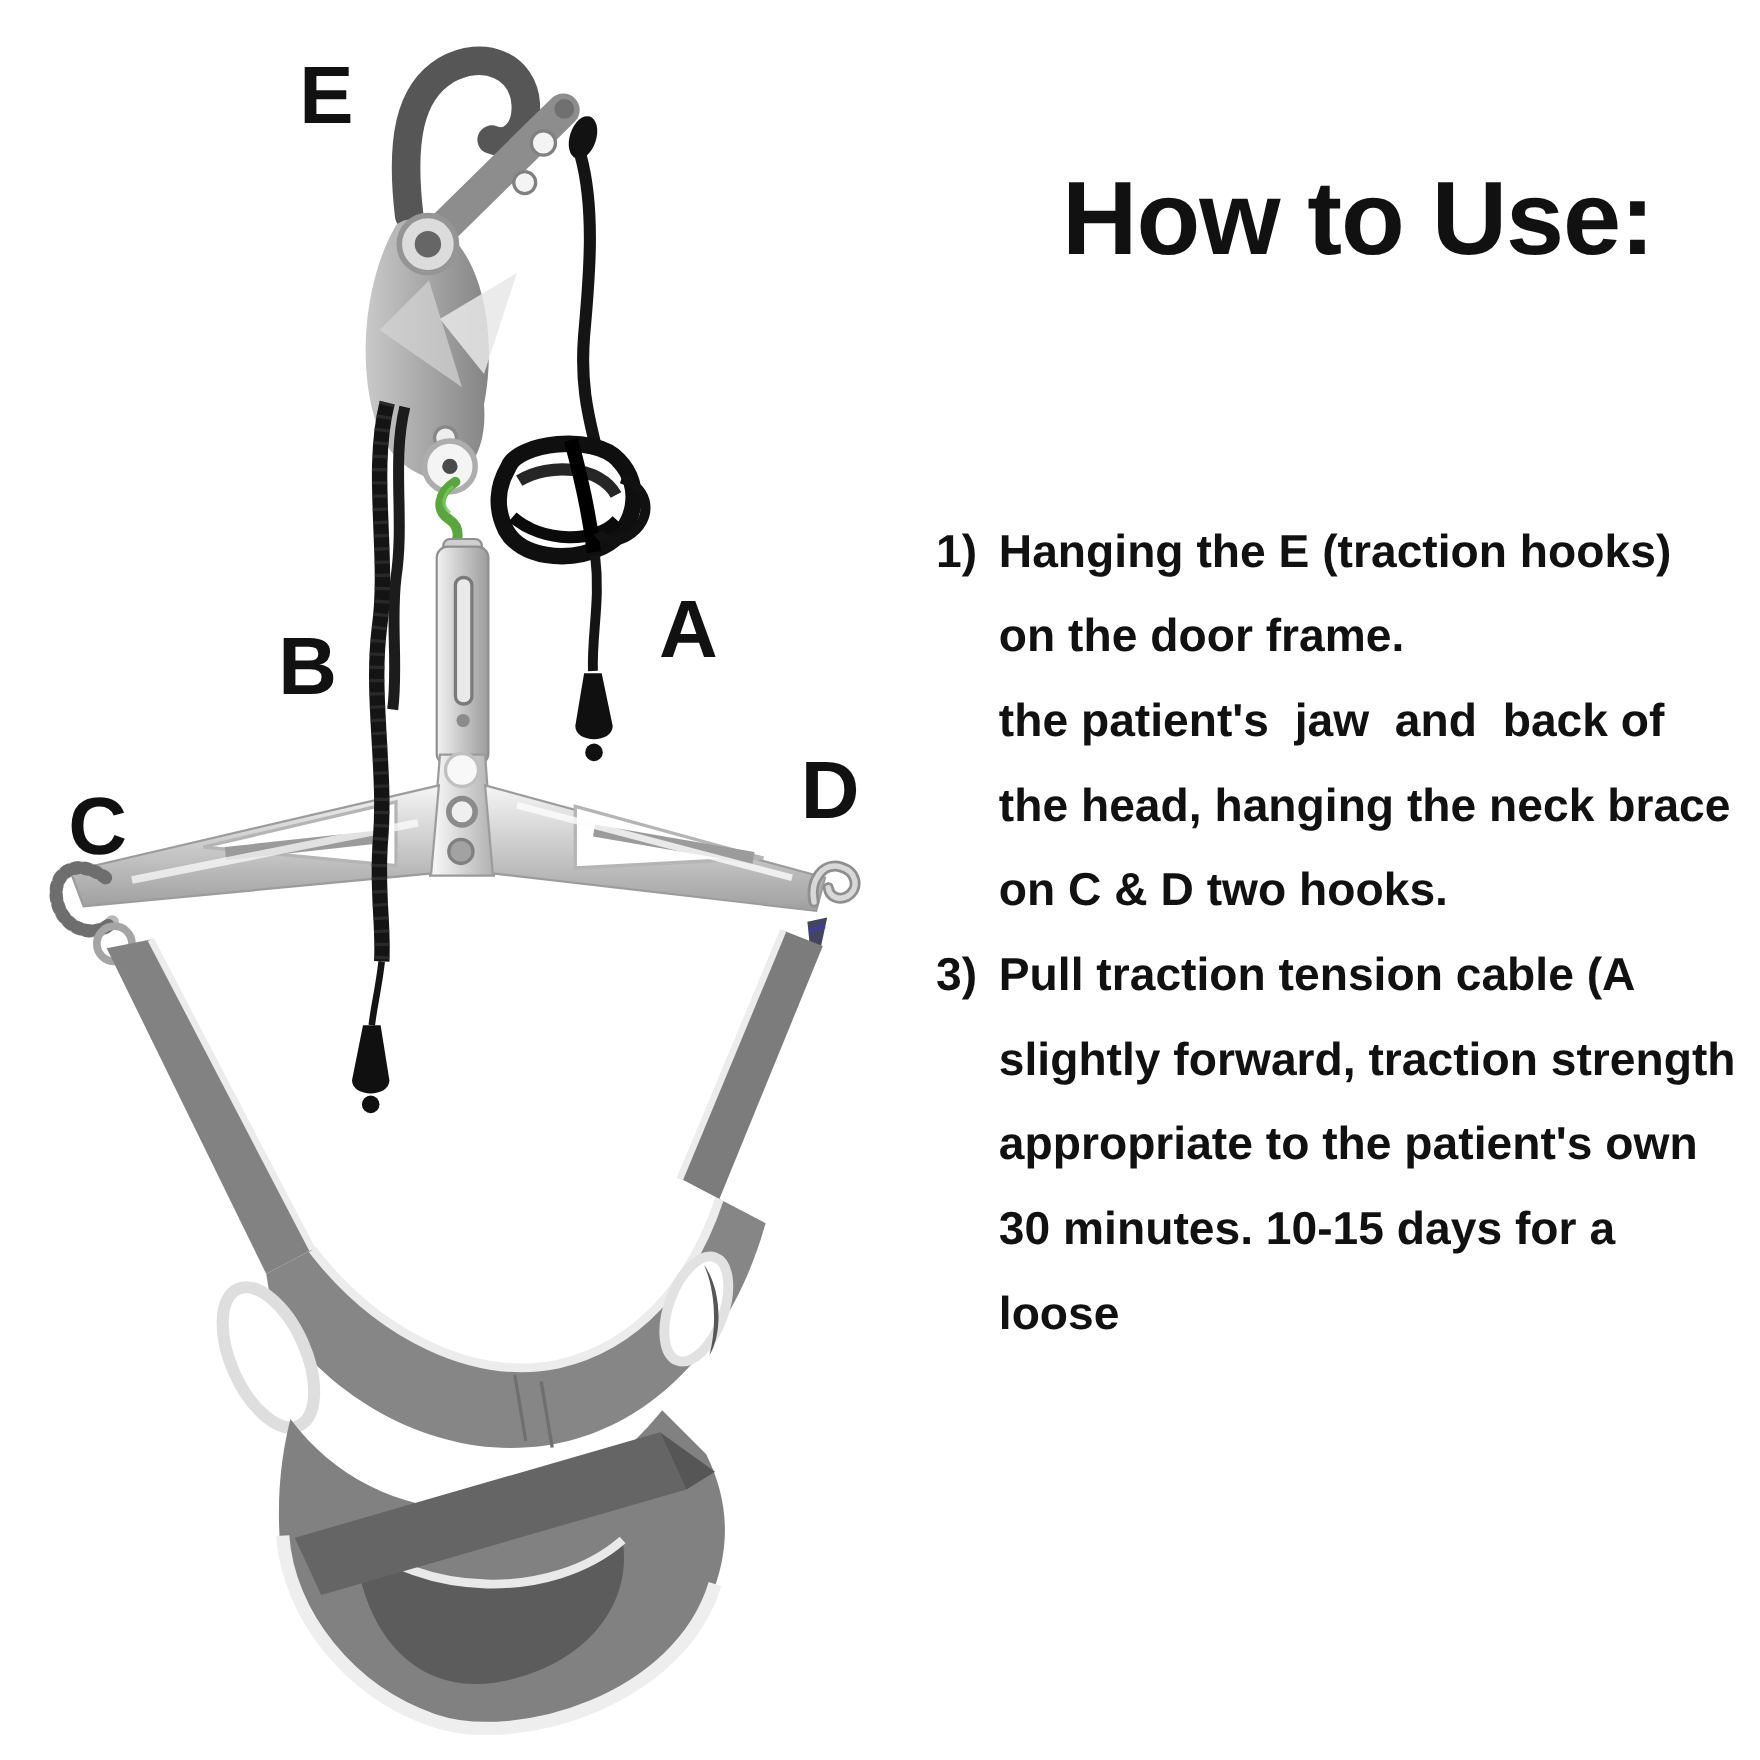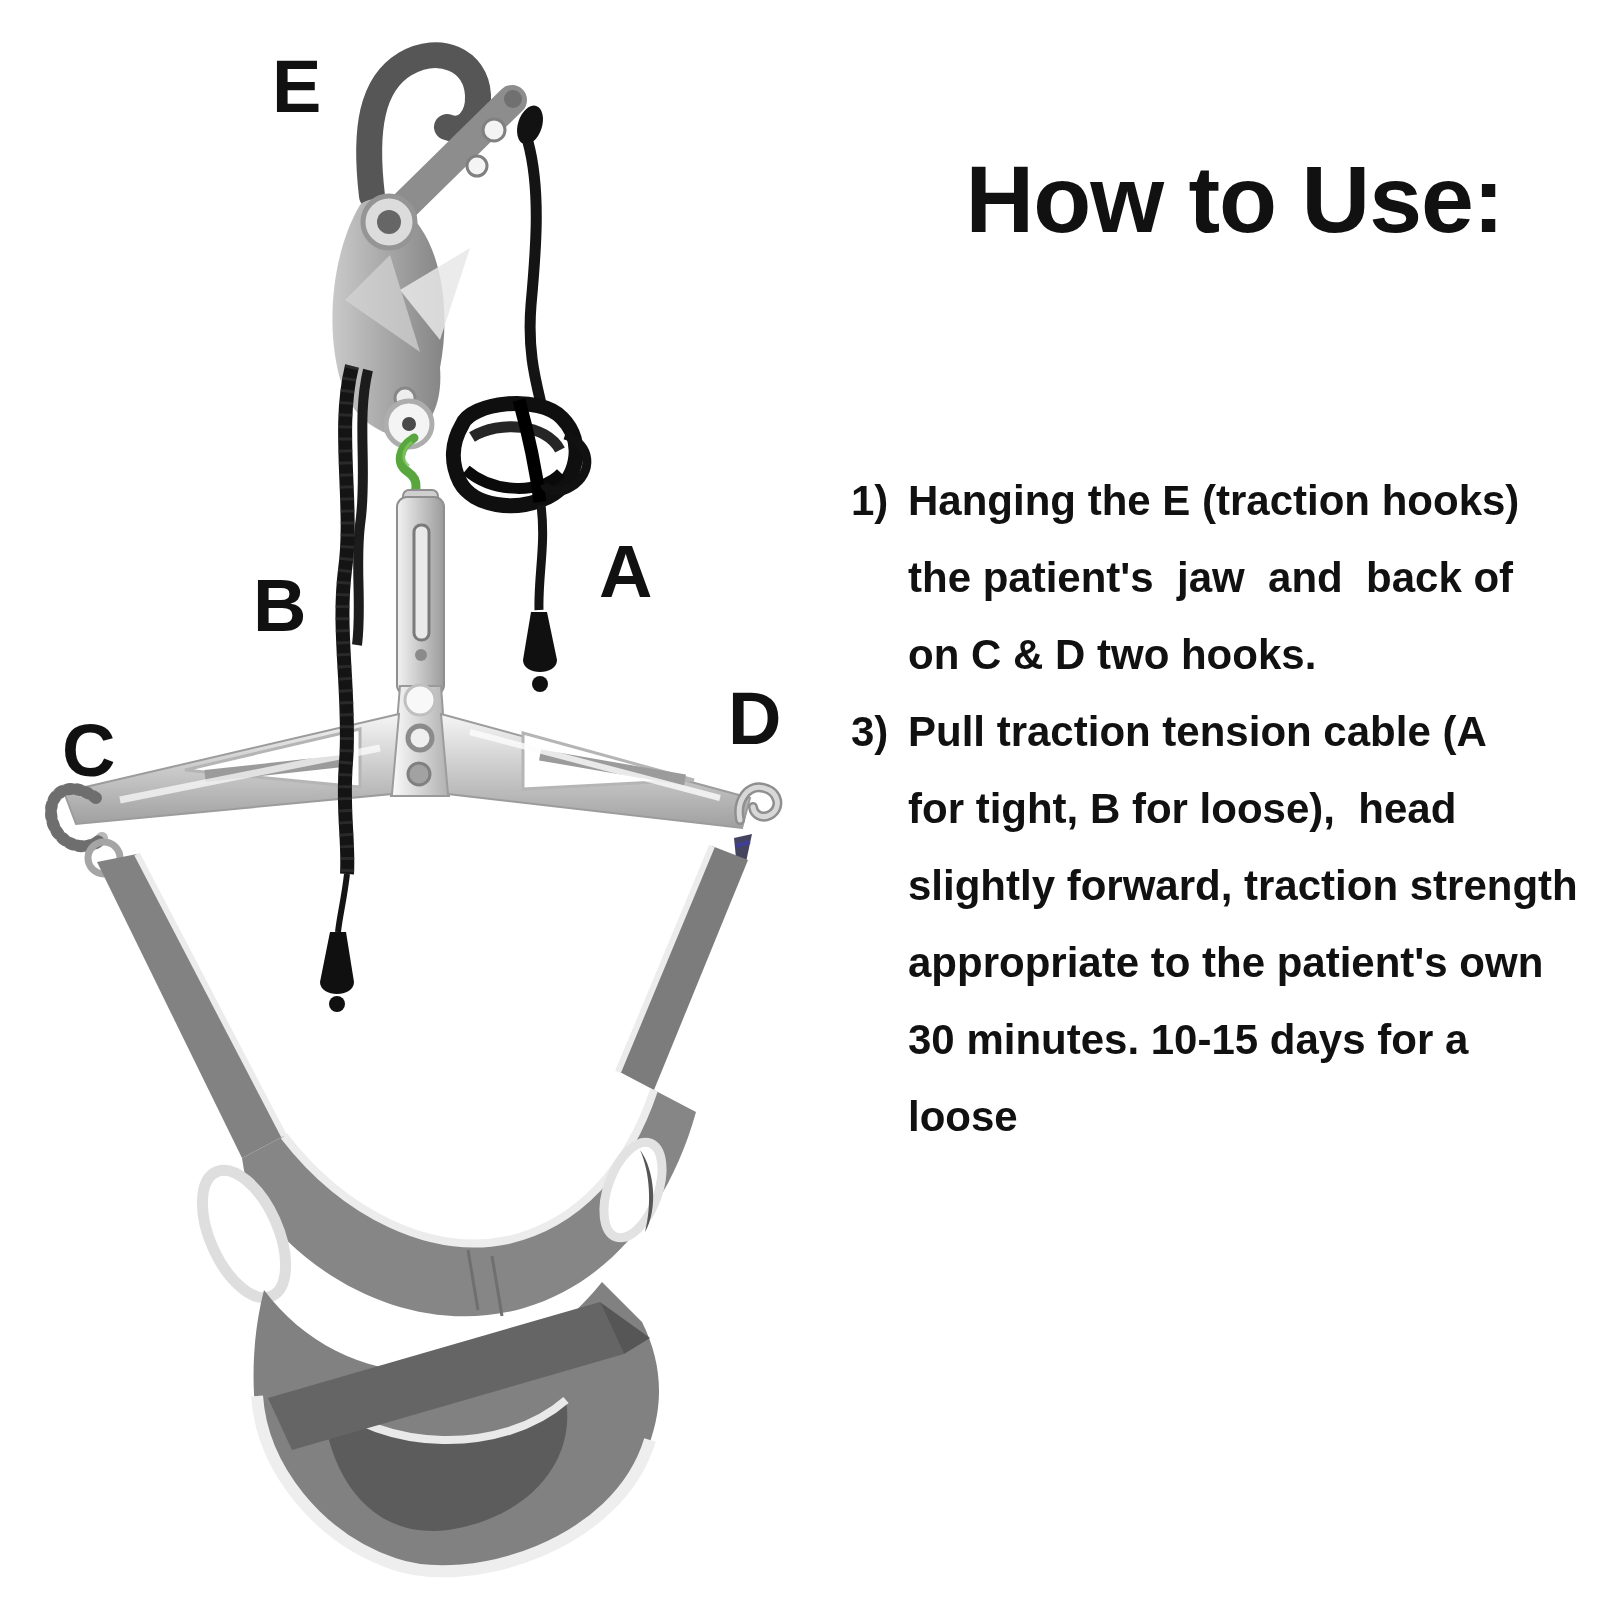--- a/index.html
+++ b/index.html
@@ -178,24 +178,25 @@
   <div class="plabel" id="lbl-e">E</div>
   <div class="plabel" id="lbl-a">A</div>
   <div class="plabel" id="lbl-b">B</div>
   <div class="plabel" id="lbl-c">C</div>
   <div class="plabel" id="lbl-d">D</div>
 
   <div class="howto">
     <h1>How to Use:</h1>
     <div id="instr">
         <div class="line"><span class="num">1)</span><span>Hanging the E (traction hooks)</span></div>
+        <div class="line cont"><span>on the door frame.</span></div>
         <div class="line cont"><span>the patient's  jaw  and  back of</span></div>
+        <div class="line cont"><span>the head, hanging the neck brace</span></div>
         <div class="line cont"><span>on C &amp; D two hooks.</span></div>
         <div class="line"><span class="num">3)</span><span>Pull traction tension cable (A</span></div>
-        <div class="line cont"><span>for tight, B for loose),  head</span></div>
         <div class="line cont"><span>slightly forward, traction strength</span></div>
         <div class="line cont"><span>appropriate to the patient's own</span></div>
         <div class="line cont"><span>30 minutes. 10-15 days for a</span></div>
         <div class="line cont"><span>loose</span></div>
       </div>
   </div>
 
 </div>
 
 </body></html>

